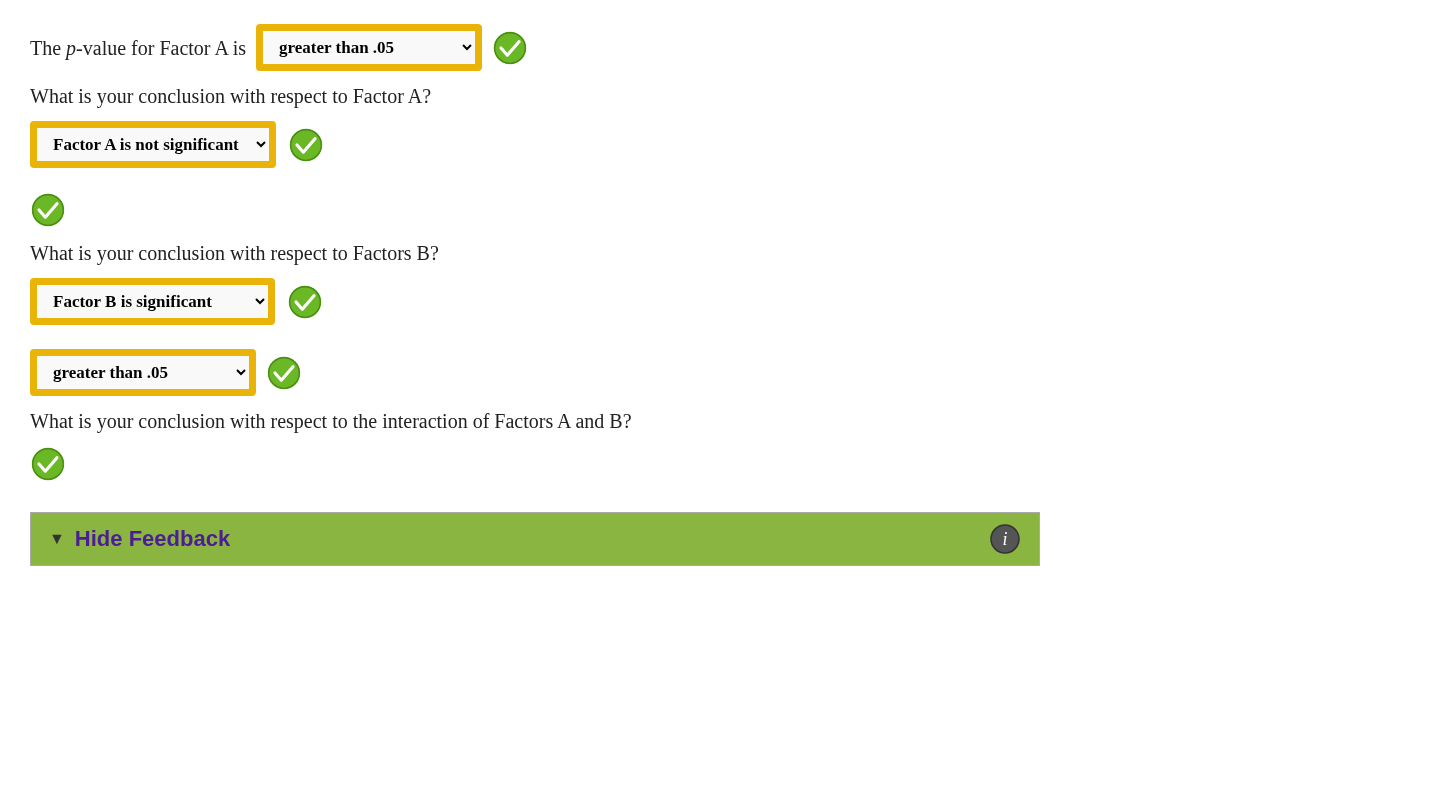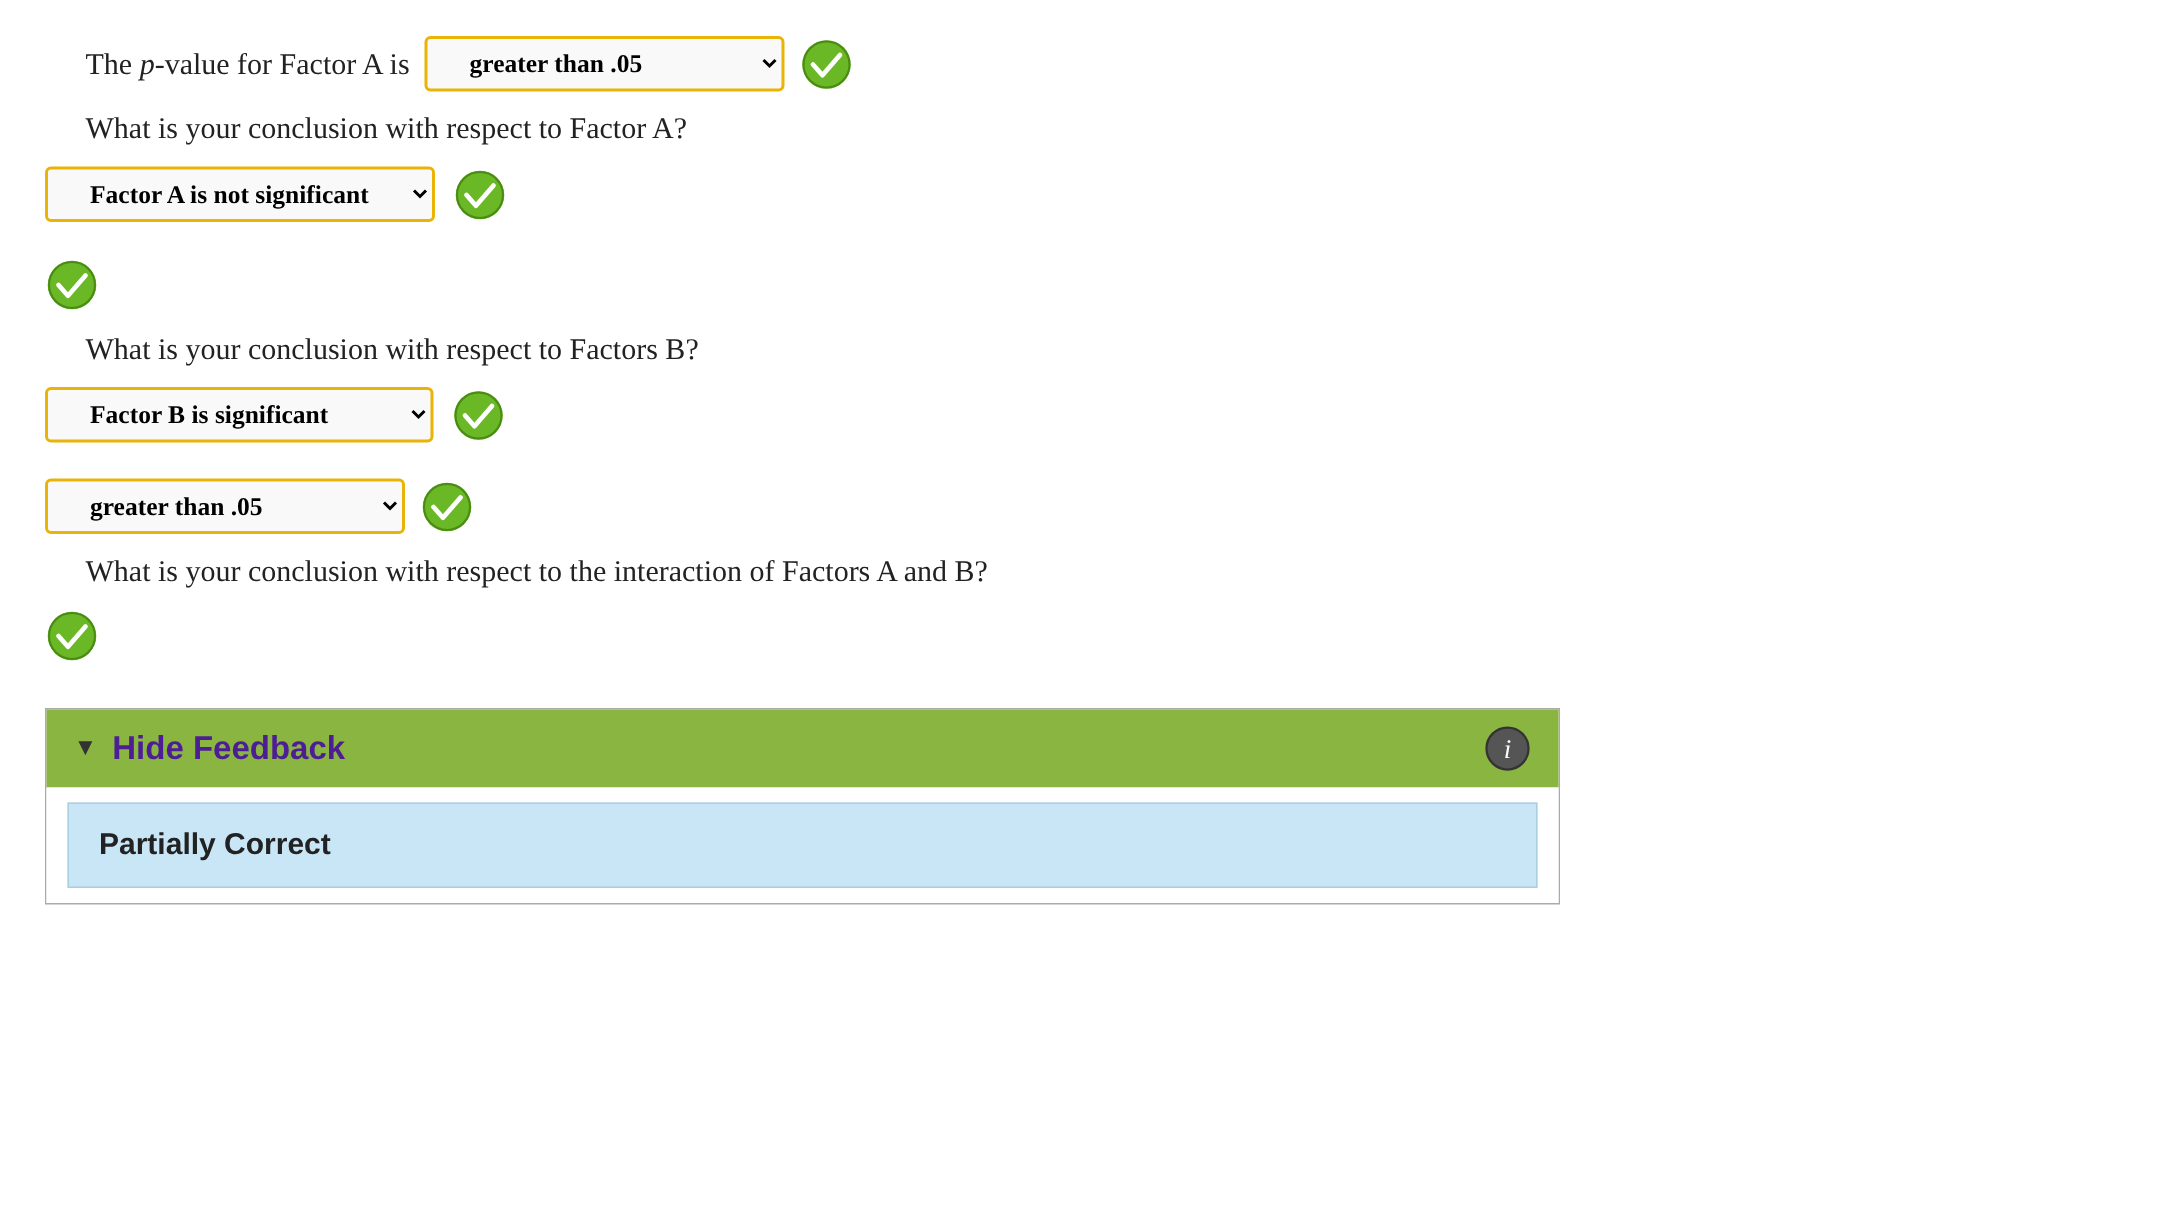--- a/index.html
+++ b/index.html
@@ -13,37 +13,36 @@
     .question-row {
       display: flex;
       align-items: center;
       gap: 10px;
       margin-bottom: 10px;
       flex-wrap: wrap;
     }
     .question-text {
       font-size: 20px;
       line-height: 1.5;
-      margin-left: 27px;
     }
     .question-text em {
       font-style: italic;
     }
     .conclusion-row {
       display: flex;
       align-items: center;
       gap: 12px;
       margin-bottom: 24px;
     }
     select {
       font-family: Georgia, 'Times New Roman', serif;
       font-size: 17px;
       font-weight: bold;
-      padding: 6px 24px;
-      border: 2px solid #eab308;
+      padding: 6px 12px;
+      border: 7px solid #eab308;
       border-radius: 4px;
       background: #f9f9f9;
       cursor: pointer;
       appearance: auto;
     }
     .check-icon {
       display: inline-flex;
       align-items: center;
       justify-content: center;
       width: 36px;
@@ -220,18 +219,13 @@
       <span class="triangle-icon">▼</span>
       <span class="feedback-title">Hide Feedback</span>
     </div>
     <span class="info-icon">
       <svg viewBox="0 0 32 32" width="32" height="32" xmlns="http://www.w3.org/2000/svg">
         <circle cx="16" cy="16" r="14" fill="#555" stroke="#333" stroke-width="1.5"></circle>
         <text x="16" y="22" text-anchor="middle" fill="#fff" font-size="18" font-family="Georgia" font-style="italic">i</text>
       </svg>
     </span>
   </div>
-  <div class="feedback-body">
-    <div class="partially-correct-box">
-      <span>Partially Correct</span>
-    </div>
-  </div>
 </div>
 
 </body></html>

